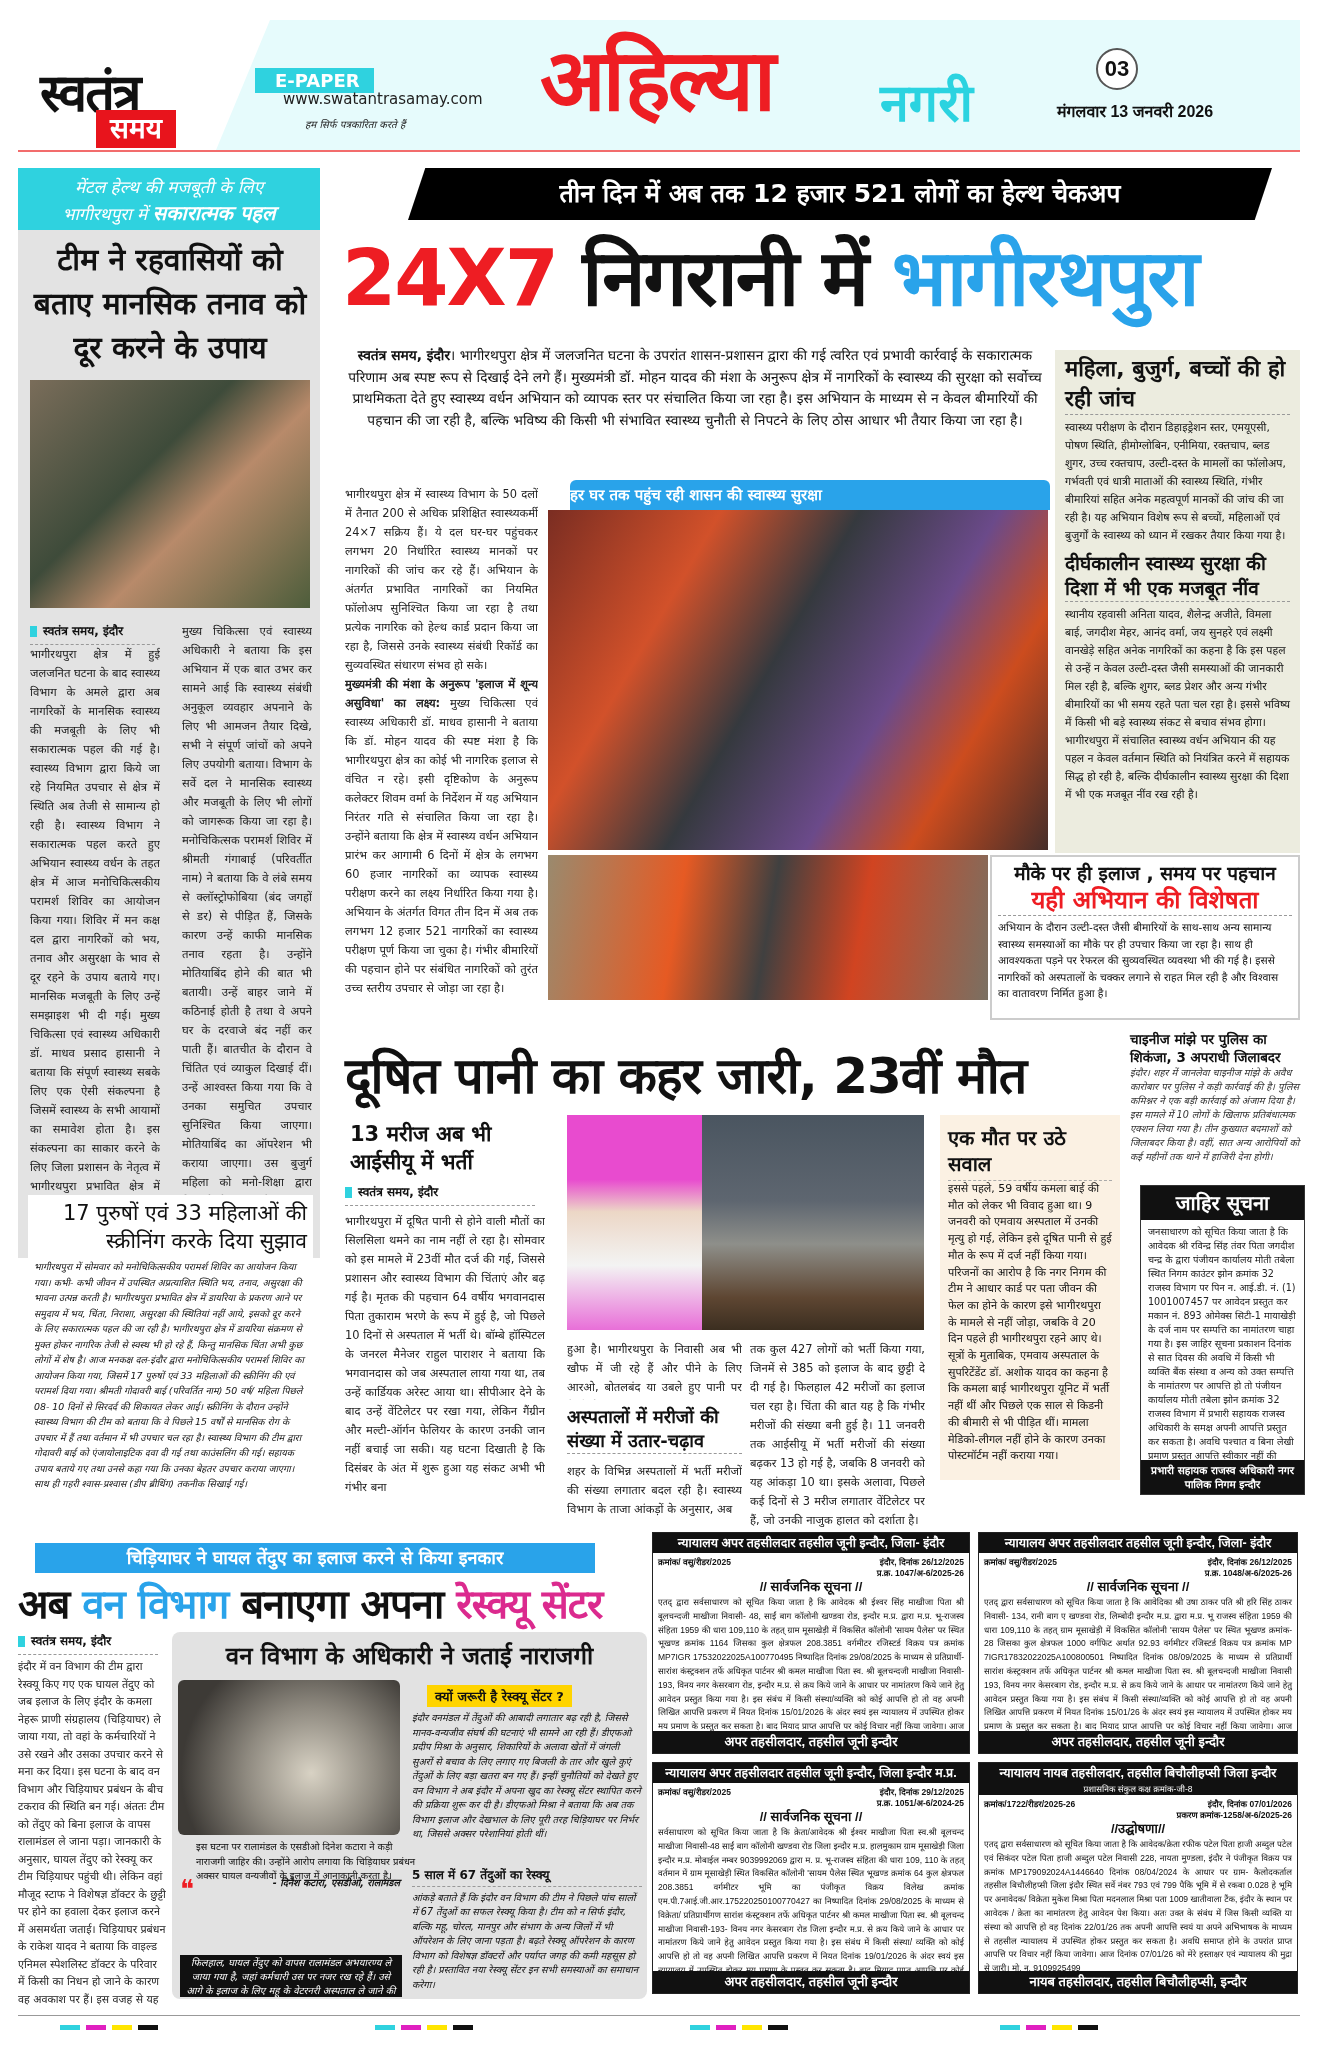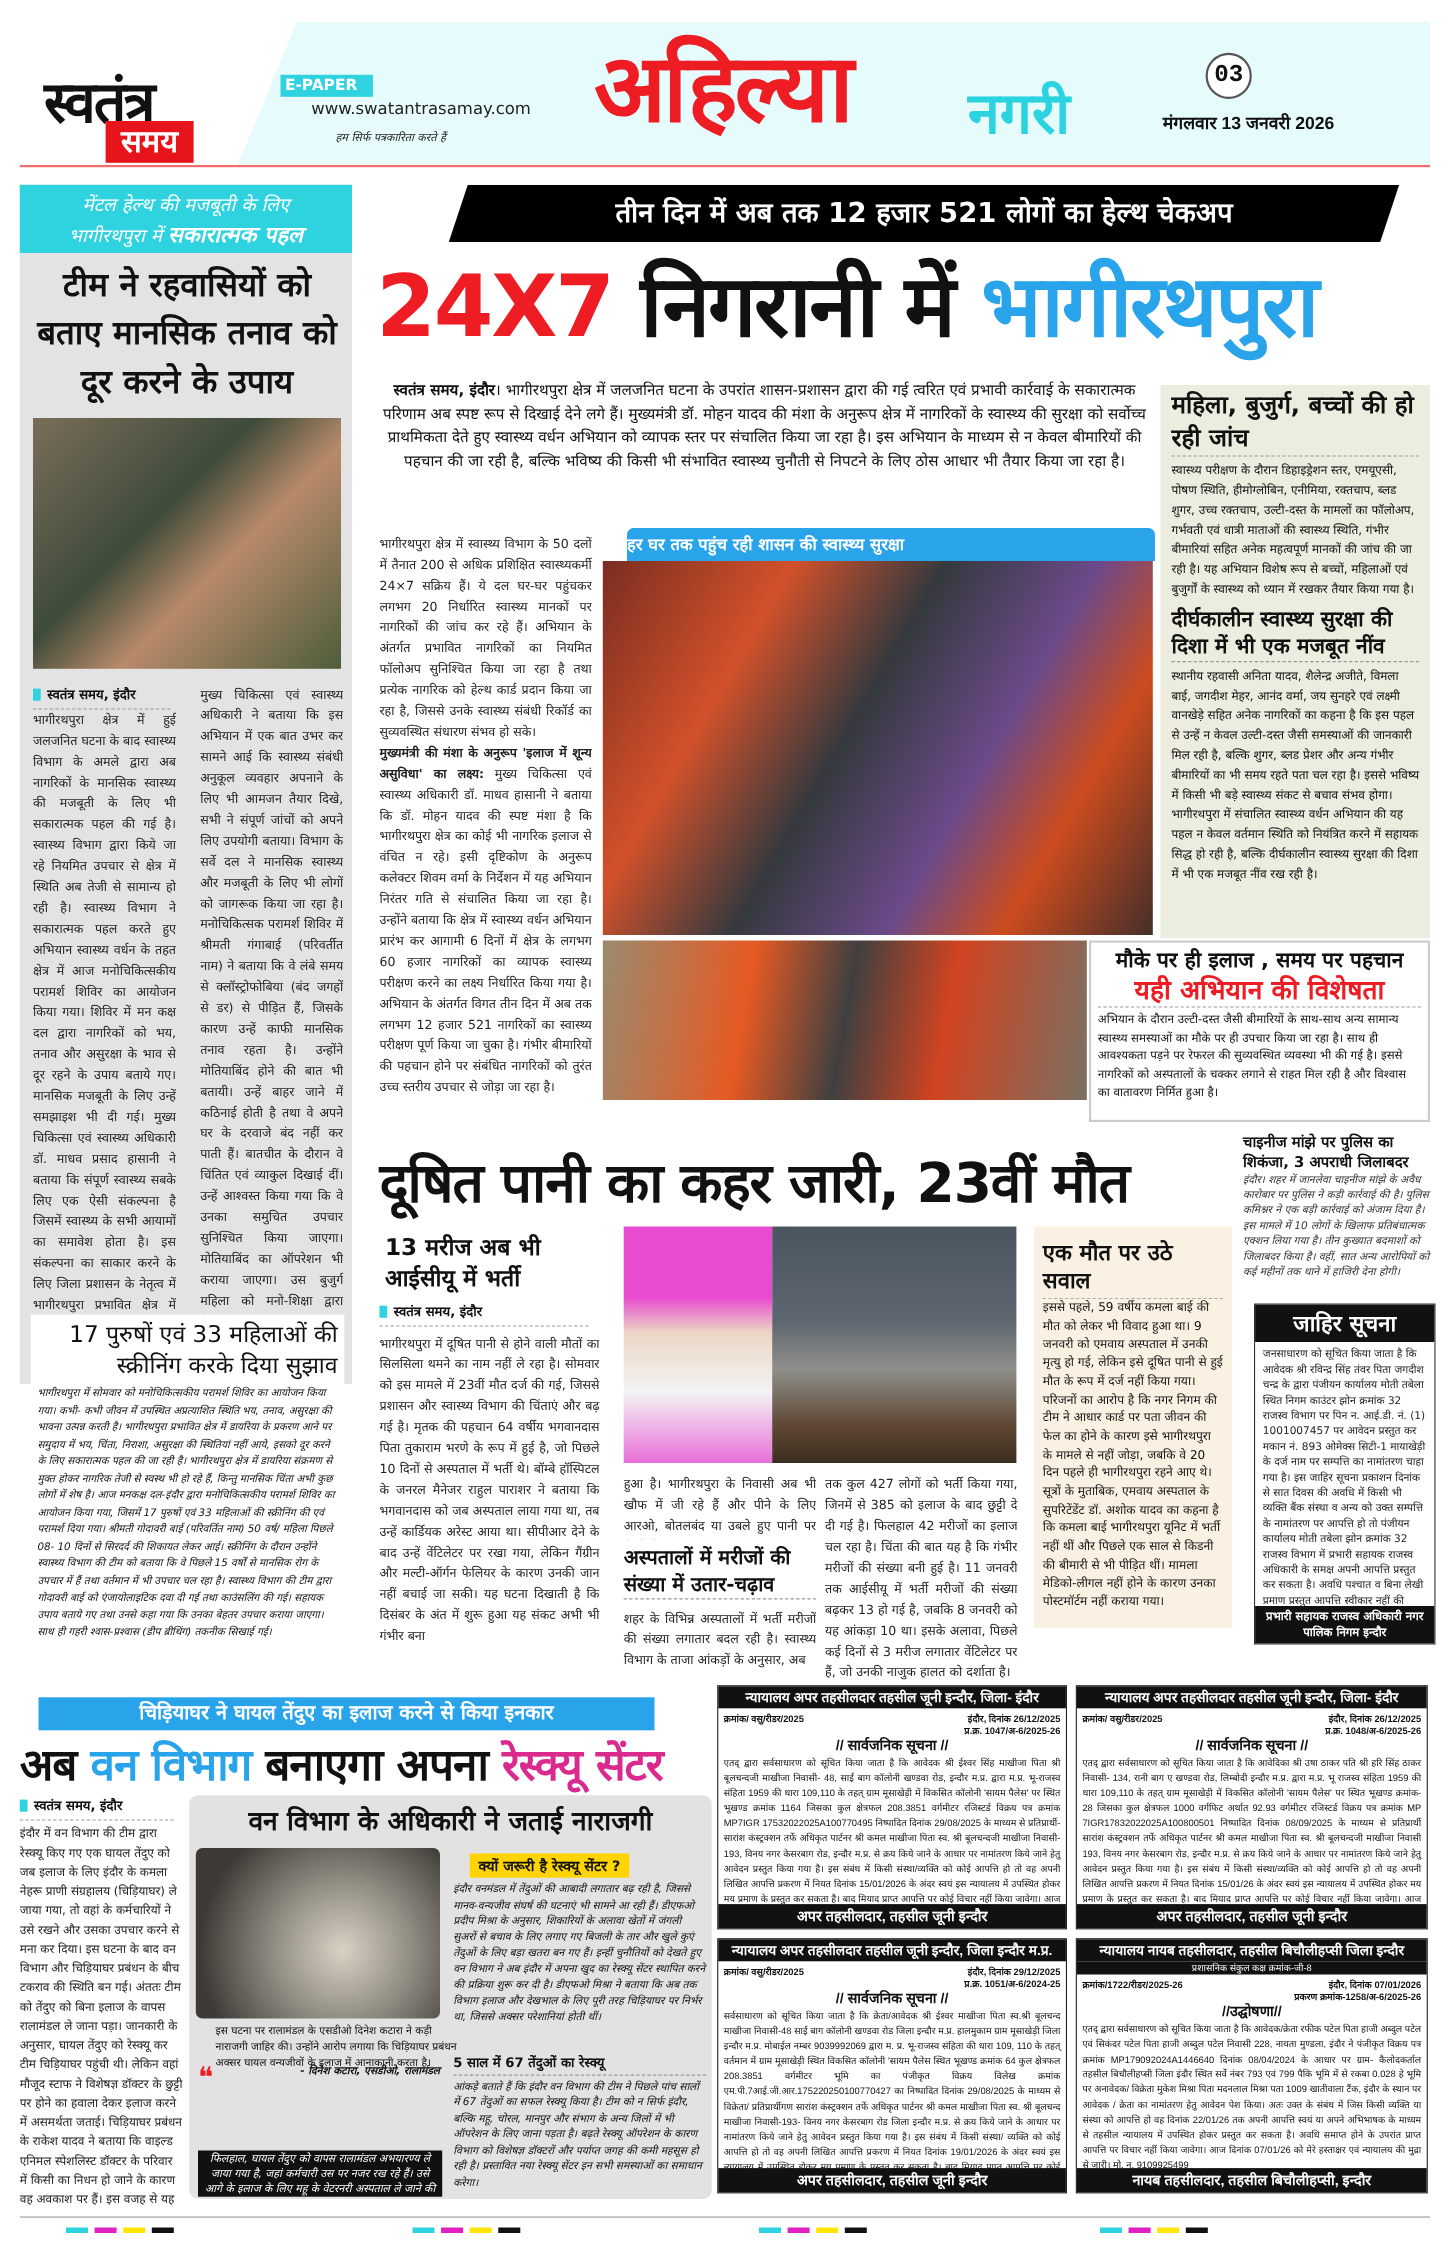--- a/index.html
+++ b/index.html
@@ -2,26 +2,26 @@
 <html><head>
 <meta charset="utf-8">
 <style>
 *{box-sizing:border-box;margin:0;padding:0}
 body{width:1318px;height:2047px;background:#fff;font-family:"DejaVu Sans",sans-serif;color:#111;position:relative;overflow:hidden}
 .abs{position:absolute}
 .masthead{left:0;top:20px;width:1300px;height:130px;background:#e6fbfc}
 .mast-white{left:0;top:20px;width:270px;height:130px;background:#fff;clip-path:polygon(0 0,100% 0,80% 100%,0 100%)}
 .logo-top{left:40px;top:55px;font-size:52px;font-weight:bold;color:#111;letter-spacing:-2px}
 .logo-bot{left:96px;top:110px;background:#e8141c;color:#fff;font-size:28px;font-weight:bold;padding:0 14px;line-height:38px}
-.epaper{left:255px;top:68px;background:#2fd2df;color:#fff;font-weight:bold;font-size:14px;padding:2px 14px 2px 4px}
+.epaper{left:255px;top:68px;background:#2fd2df;color:#fff;font-weight:bold;font-size:18px;padding:2px 14px 2px 20px}
 .site{left:283px;top:90px;font-size:15px;color:#222}
 .tagline{left:305px;top:117px;font-size:10px;font-style:italic;color:#222}
 .brand-red{left:540px;top:18px;font-size:86px;font-weight:bold;color:#ee1d23;letter-spacing:-3px}
 .brand-cyan{left:880px;top:65px;font-size:52px;font-weight:bold;color:#2bd3e0}
-.pageno{left:1096px;top:48px;width:42px;height:42px;border:2px solid #555;border-radius:50%;background:#fff;text-align:center;line-height:38px;font-weight:bold;font-size:22px;font-family:Liberation Mono, monospace}
+.pageno{left:1096px;top:48px;width:42px;height:42px;border:2px solid #555;border-radius:50%;background:#fff;text-align:center;line-height:38px;font-weight:bold;font-size:22px;font-family:Liberation Sans, sans-serif}
 .date{left:1057px;top:100px;font-weight:bold;font-size:16px;font-family:"Liberation Sans",sans-serif}
 .mast-line{left:18px;top:150px;width:1282px;height:2px;background:#f26c6c}
 .left-col{left:18px;top:168px;width:302px;height:1090px;background:#e3e3e3}
 .cyanbox{left:18px;top:168px;width:302px;height:62px;background:#2fd2df;color:#fff;font-style:italic;font-size:17px;text-align:center;padding-top:6px;line-height:26px}
 .cyanbox b{font-size:20px}
 .lhead{left:25px;top:238px;width:290px;font-size:30px;font-weight:bold;text-align:center;line-height:44px}
 .photo{background:linear-gradient(135deg,#7a6d5a,#3e4b3a 40%,#b88a6a 60%,#4d5d3b)}
 .byline{font-size:12px;font-weight:bold;border-bottom:1px dashed #999;padding-bottom:5px}
 .byline::before{content:"";display:inline-block;width:7px;height:11px;background:#2fd2df;margin-right:6px;vertical-align:middle}
 .col-text{font-size:11.4px;line-height:19px;text-align:justify;color:#222}

